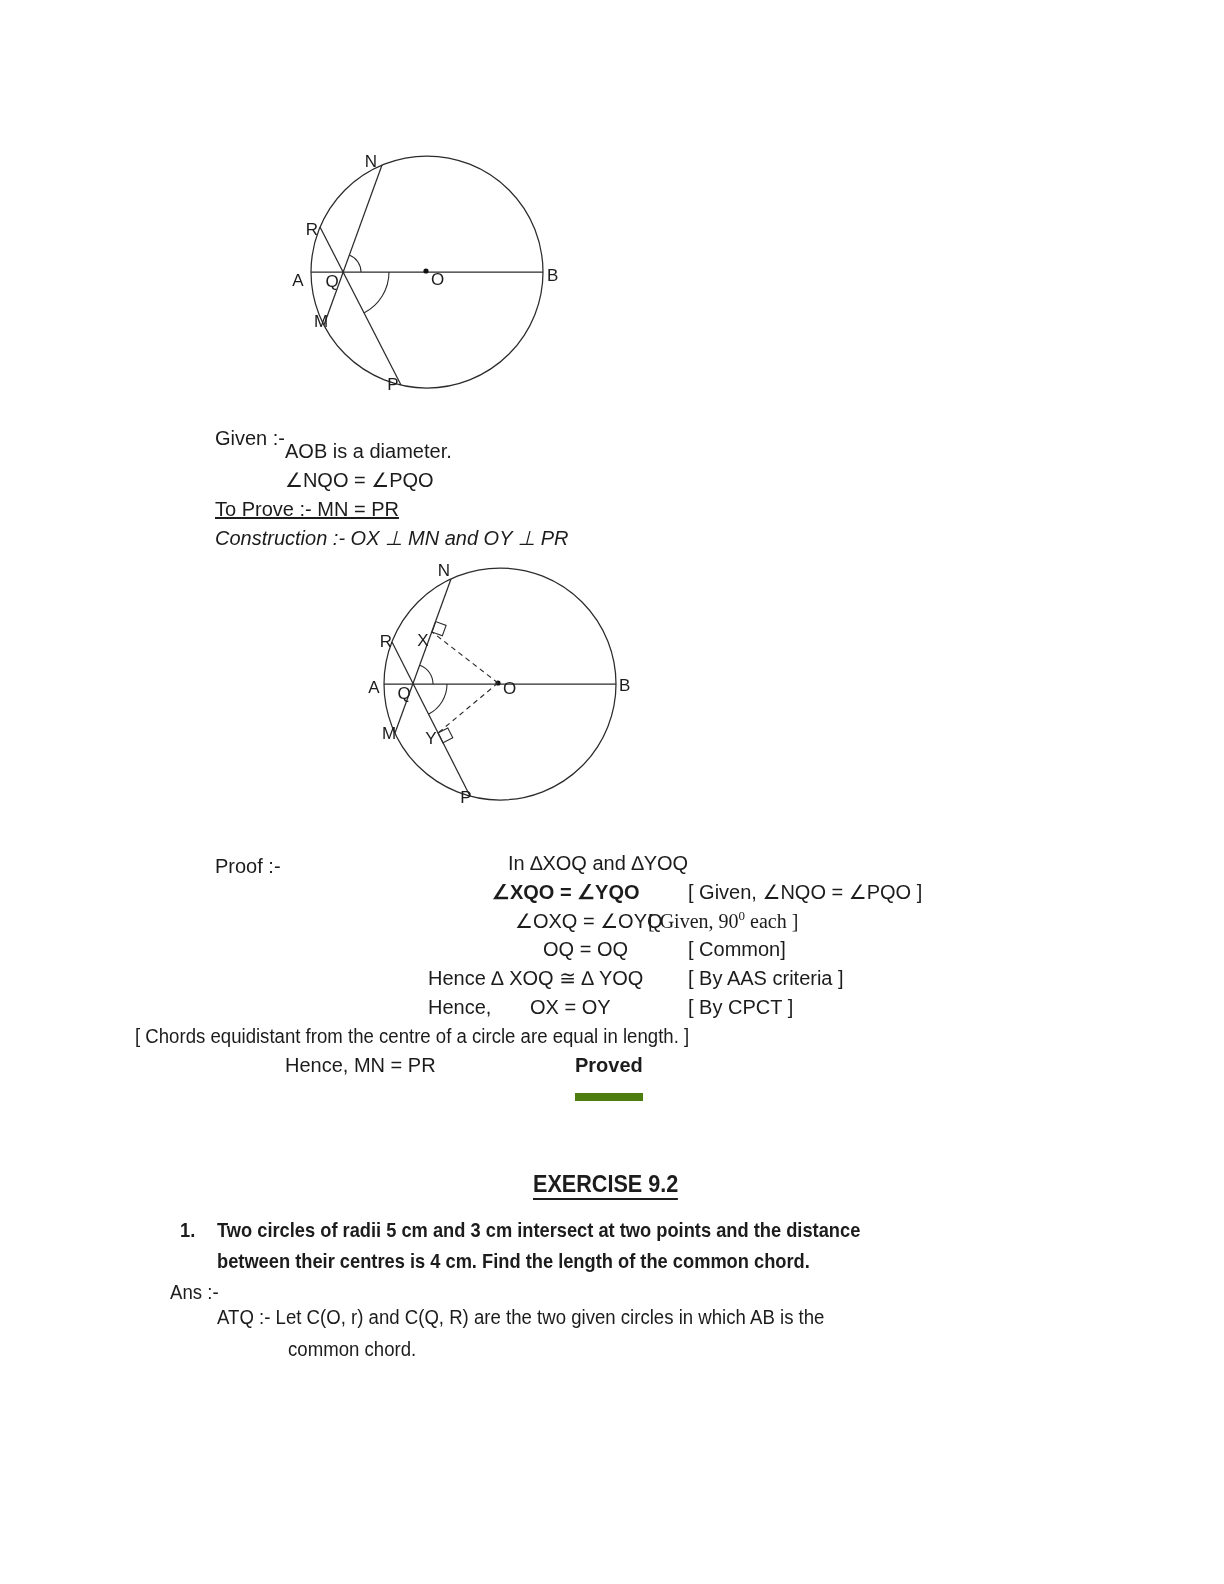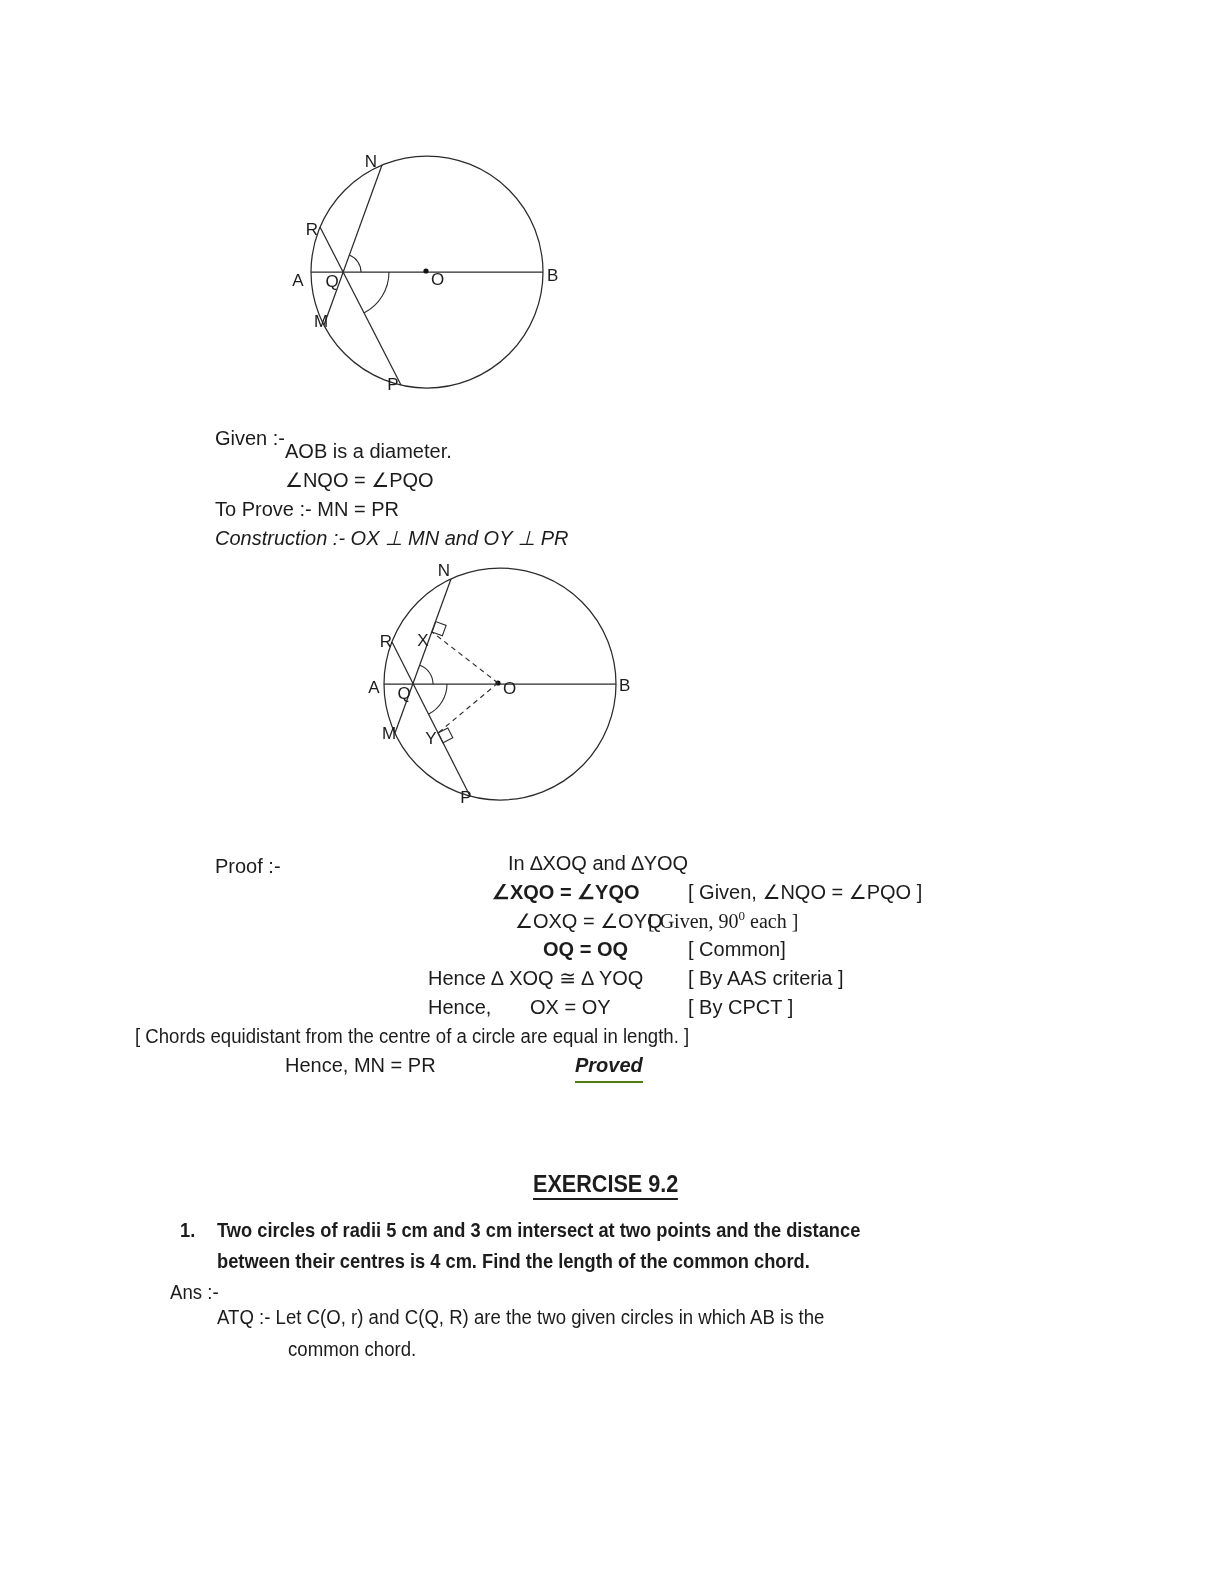--- a/index.html
+++ b/index.html
@@ -6,21 +6,21 @@
   .page {
     position:relative; width:1224px; height:1584px; background:#ffffff;
     font-family:"Liberation Sans", sans-serif; color:#1c1c1c; overflow:hidden;
     margin:0 auto;
   }
   .t { position:absolute; font-size:20px; line-height:1; white-space:pre; }
   .n  { transform:scaleX(0.93); transform-origin:0 0; }
   .nb { transform:scaleX(0.87); transform-origin:0 0; }
   .heading { font-size:24px; font-weight:bold; transform:scaleX(0.90); transform-origin:0 0;
              border-bottom:2px solid #1c1c1c; padding-bottom:2px; }
-  .proved { font-weight:bold; border-bottom:2px solid #4d7c0f; padding-bottom:6px;font-style:italic; }
+  .proved { font-weight:bold; border-bottom:8px solid #4d7c0f; padding-bottom:18px; }
   .q { font-size:21px; font-weight:bold; }
   sup { font-size:13px; line-height:0; }
   svg.diag { position:absolute; overflow:visible; }
   svg.diag .s  { stroke:#2b2b2b; fill:none; stroke-width:1.25; }
   svg.diag .thin { stroke:#2b2b2b; fill:none; stroke-width:1.1; }
   svg.diag .dash { stroke:#2b2b2b; fill:none; stroke-width:1.1; stroke-dasharray:5 4; }
   svg.diag text { fill:#1c1c1c; font-size:17px; font-family:"Liberation Sans", sans-serif; }
   svg.diag .dot { fill:#111; stroke:none; }
 </style>
 </head>
@@ -42,21 +42,21 @@
     <text x="42" y="142" text-anchor="middle">Q</text>
     <text x="257" y="136" text-anchor="start">B</text>
     <text x="31" y="182" text-anchor="middle">M</text>
     <text x="103" y="245" text-anchor="middle">P</text>
     <text x="141" y="140" text-anchor="start">O</text>
   </svg>
 
   <div class="t" style="left:215px; top:428px;">Given :-</div>
   <div class="t" style="left:285px; top:441px;">AOB is a diameter.</div>
   <div class="t" style="left:285px; top:470px;">∠NQO = ∠PQO</div>
-  <div class="t" style="left:215px; top:499px;">To Prove :- MN = PR</div>
+  <div class="t" style="left:215px; top:499px;text-decoration:underline;">To Prove :- MN = PR</div>
   <div class="t" style="left:215px; top:528px;font-style:italic;">Construction :- OX ⊥ MN and OY ⊥ PR</div>
 
   <svg class="diag" style="left:370px; top:560px;" width="280" height="255" viewBox="0 0 280 255">
     <circle class="s" cx="130" cy="124" r="116"></circle>
     <line class="s" x1="14" y1="124" x2="246" y2="124"></line>
     <line class="s" x1="25" y1="173" x2="81" y2="19"></line>
     <line class="s" x1="22" y1="82" x2="100" y2="236"></line>
     <circle class="dot" cx="128" cy="123" r="2.6"></circle>
     <line class="dash" x1="128" y1="123" x2="62" y2="72"></line>
     <line class="dash" x1="128" y1="123" x2="68" y2="173"></line>
@@ -78,21 +78,21 @@
 
   <div class="t" style="left:215px; top:856px;">Proof :-</div>
   <div class="t" style="left:508px; top:853px;">In ∆XOQ and ∆YOQ</div>
 
   <div class="t" style="left:492px; top:882px;font-weight:bold;">∠XQO = ∠YQO</div>
   <div class="t" style="left:688px; top:882px;">[ Given, ∠NQO = ∠PQO ]</div>
 
   <div class="t" style="left:515px; top:911px;">∠OXQ = ∠OYQ</div>
   <div class="t" style="left:648px; top:911px;font-family:Liberation Serif, serif;"><span>[ Given, 90</span><sup>0</sup><span> each ]</span></div>
 
-  <div class="t" style="left:543px; top:939px;font-weight:bold;">OQ = OQ</div>
+  <div class="t" style="left:543px; top:939px;">OQ = OQ</div>
   <div class="t" style="left:688px; top:939px;">[ Common]</div>
 
   <div class="t" style="left:428px; top:968px;">Hence ∆ XOQ ≅ ∆ YOQ</div>
   <div class="t" style="left:688px; top:968px;">[ By AAS criteria ]</div>
 
   <div class="t" style="left:428px; top:997px;">Hence,</div>
   <div class="t" style="left:530px; top:997px;">OX = OY</div>
   <div class="t" style="left:688px; top:997px;">[ By CPCT ]</div>
 
   <div class="t n" style="left:135px; top:1026px;">[ Chords equidistant from the centre of a circle are equal in length. ]</div>

